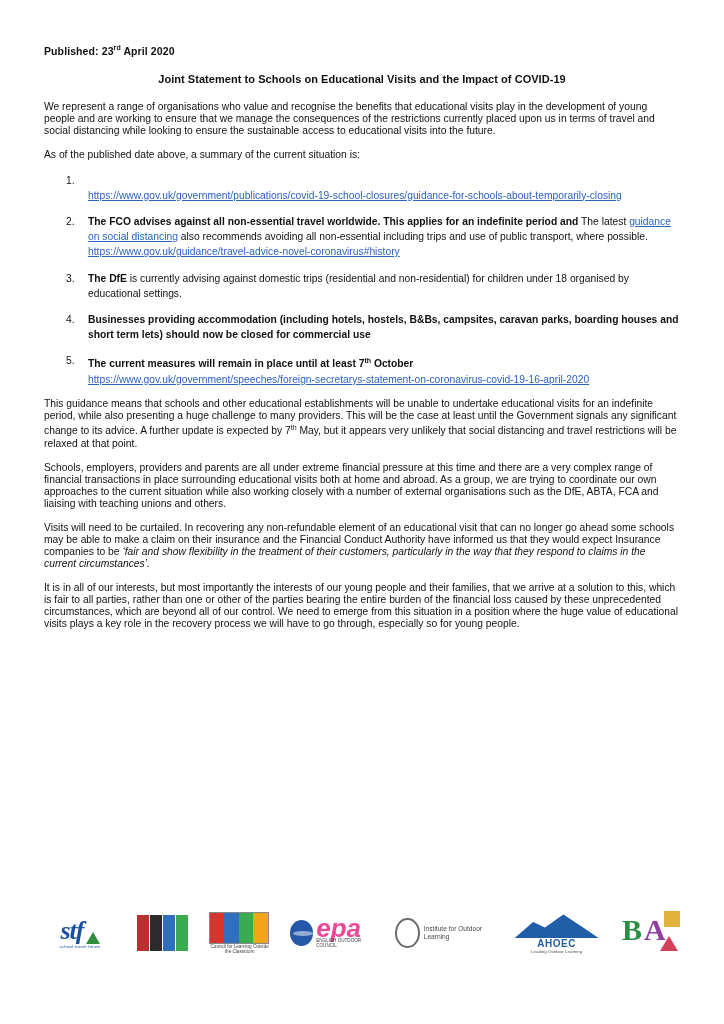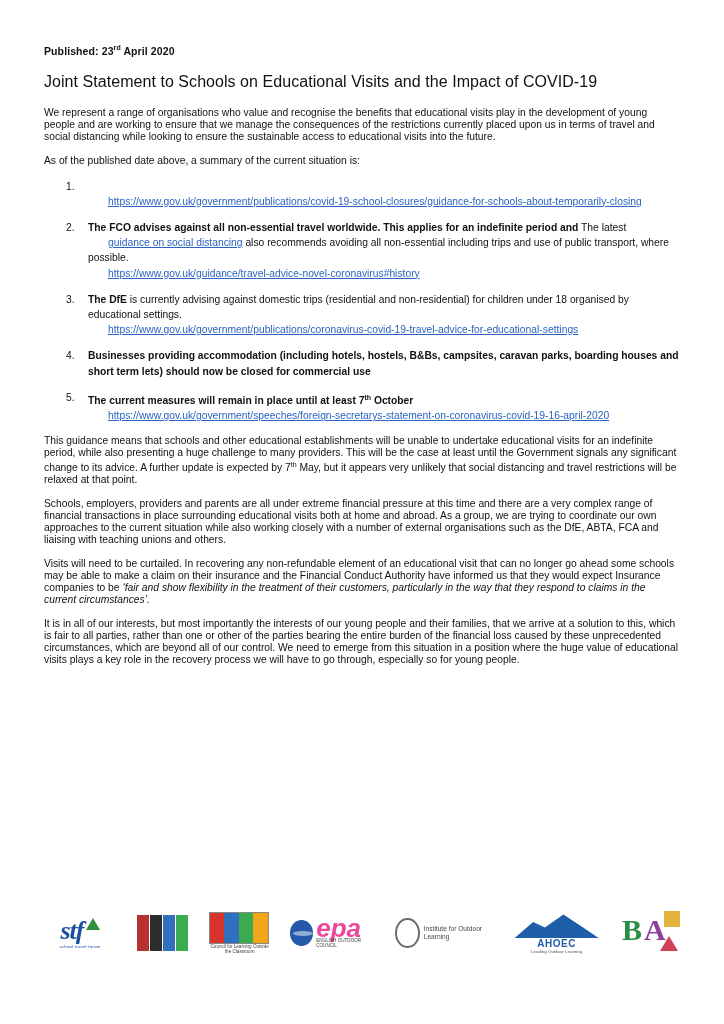--- a/index.html
+++ b/index.html
@@ -24,23 +24,23 @@
   }
   .published {
     font-size: 10.5px;
     font-weight: bold;
     color: #111;
     margin: 0 0 16px 0;
     letter-spacing: 0.1px;
   }
   .published sup { font-size: 7px; vertical-align: super; }
   .doc-title {
-    font-size: 16px;
-    font-weight: normal;
-    text-align: left;
+    font-size: 11px;
+    font-weight: bold;
+    text-align: center;
     margin: 0 0 16px 0;
     color: #111;
     letter-spacing: 0.05px;
   }
   p.body-text {
     font-size: 10.3px;
     line-height: 12px;
     margin: 0 0 12px 0;
     color: #111;
     text-align: left;
@@ -66,21 +66,20 @@
     left: -22px;
     top: 0;
     font-weight: normal;
     color: #111;
   }
   .b { font-weight: bold; }
   .lnk {
     color: #2a63c0;
     text-decoration: underline;
     word-break: break-all;
-    margin-left: 20px;
   }
   .lnk.inline { word-break: normal; }
   sup { font-size: 7px; vertical-align: super; }
   .italic { font-style: italic; }
   .logos {
     position: absolute;
     left: 44px;
     right: 44px;
     bottom: 62px;
     height: 58px;
@@ -184,21 +183,20 @@
     <li>
       <br>
       <a class="lnk" href="#">https://www.gov.uk/government/publications/covid-19-school-closures/guidance-for-schools-about-temporarily-closing</a>
     </li>
     <li>
       <span class="b">The FCO advises against all non-essential travel worldwide. This applies for an indefinite period and</span><span> The latest </span><a class="lnk inline" href="#">guidance on social distancing</a><span> also recommends avoiding all non-essential including trips and use of public transport, where possible.</span><br>
       <a class="lnk" href="#">https://www.gov.uk/guidance/travel-advice-novel-coronavirus#history</a>
     </li>
     <li>
       <span class="b">The DfE</span><span> is currently advising against domestic trips (residential and non-residential) for children under 18 organised by educational settings.</span><br>
-      <a class="lnk" href="#">https://www.gov.uk/government/publications/coronavirus-covid-19-travel-advice-for-educational-settings</a>
     </li>
     <li>
       <span class="b">Businesses providing accommodation (including hotels, hostels, B&amp;Bs, campsites, caravan parks, boarding houses and short term lets) should now be closed for commercial use</span><br>
     </li>
     <li>
       <span class="b">The current measures will remain in place until at least 7</span><sup class="b">th</sup><span class="b"> October</span><br>
       <a class="lnk" href="#">https://www.gov.uk/government/speeches/foreign-secretarys-statement-on-coronavirus-covid-19-16-april-2020</a>
     </li>
   </ol>
 
@@ -211,21 +209,21 @@
   <p class="body-text">
     <span>Visits will need to be curtailed. In recovering any non-refundable element of an educational visit that can no longer go ahead some schools may be able to make a claim on their insurance and the Financial Conduct Authority have informed us that they would expect Insurance companies to be </span><span class="italic">‘fair and show flexibility in the treatment of their customers, particularly in the way that they respond to claims in the current circumstances’.</span>
   </p>
 
   <p class="body-text">It is in all of our interests, but most importantly the interests of our young people and their families, that we arrive at a solution to this, which is fair to all parties, rather than one or other of the parties bearing the entire burden of the financial loss caused by these unprecedented circumstances, which are beyond all of our control. We need to emerge from this situation in a position where the huge value of educational visits plays a key role in the recovery process we will have to go through, especially so for young people.</p>
 
   <div class="logos">
 
     <div class="logo logo-stf">
       <div style="text-align:center;">
-        <div style="display:flex;align-items:flex-start;justify-content:center;">
+        <div style="display:flex;align-items:flex-end;justify-content:center;">
           <span class="stf-word">stf</span>
           <span class="tri"></span>
         </div>
         <div class="stf-sub">school travel forum</div>
       </div>
     </div>
 
     <div class="logo logo-swatches">
       <div class="sw" style="background:#b8312f"></div>
       <div class="sw" style="background:#2c2c2c"></div>

